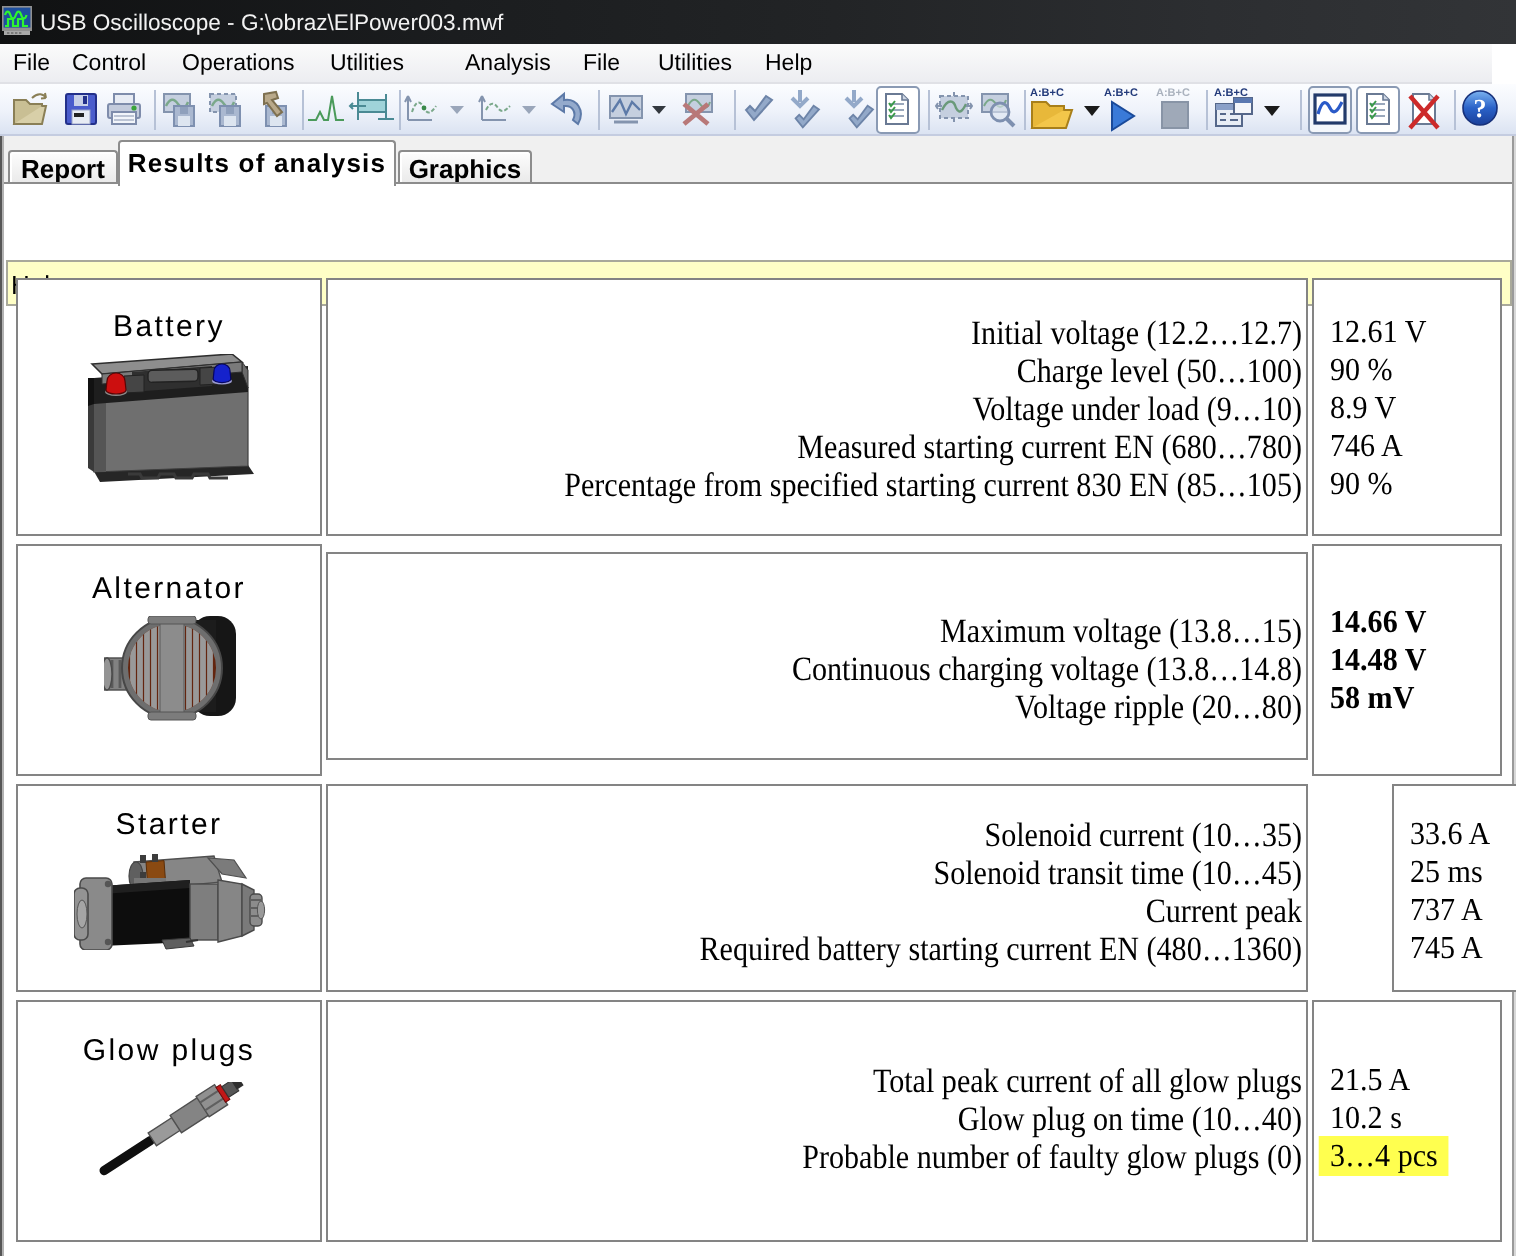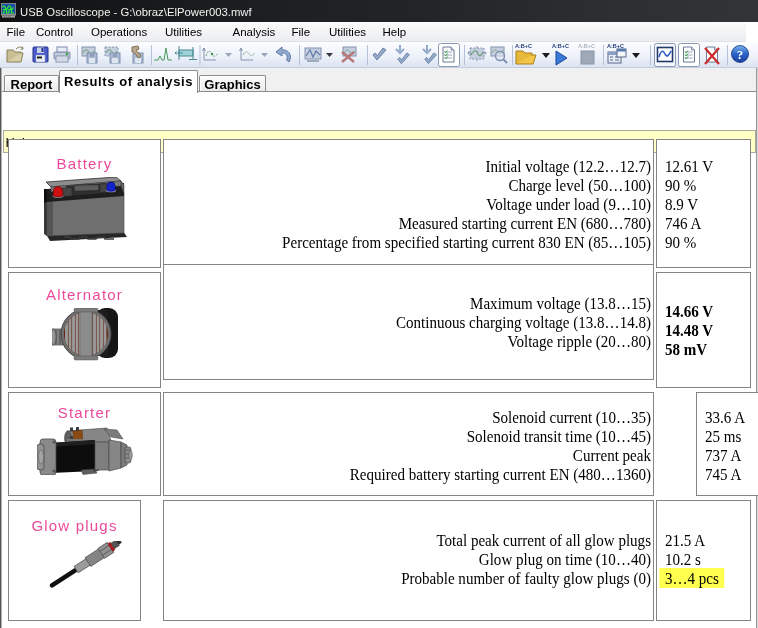--- a/index.html
+++ b/index.html
@@ -16,21 +16,21 @@
 #tabsel { position:absolute; top:2px; height:23px; background:#fff; border:1px solid #8c8c8c; border-bottom:none; border-radius:2px 2px 0 0; font-weight:bold; font-size:13px; text-align:center; padding-top:3px; z-index:3; }
 #tabline { position:absolute; left:2px; top:91px; width:754px; height:1px; background:#8c8c8c; }
 #page { position:absolute; left:2px; top:92px; width:754px; height:536px; background:#fff; }
 #leftedge { position:absolute; left:0; top:68px; width:2px; height:560px; background:linear-gradient(90deg,#565656 50%,#b2b2b2 50%); }
 #rightedge { position:absolute; left:756px; top:68px; width:2px; height:560px; background:linear-gradient(90deg,#9a9a9a 50%,#d8d8d8 50%); }
 #helpbar { position:absolute; left:1px; top:2px; width:753px; height:23px; background:#ffffc6; border:1px solid #a9a99a; font-size:13px; padding:4px 0 0 1.5px;margin-top:36px; }
 .cell { position:absolute; border:1px solid #848484; background:#fff; }
 .serif { font-family:"Liberation Serif", serif; color:#000; }
 .desc { position:absolute; text-align:right; right:2px; width:600px; font-size:17px; line-height:19px; transform:scaleX(0.885); transform-origin:100% 50%; }
 .vals { position:absolute; text-align:left; left:8px; width:120px; font-size:16px; line-height:19px; transform:scaleX(0.94); transform-origin:0 50%; }
-.complabel { position:absolute; width:100%; text-align:center; font-size:15px; letter-spacing:1.2px; color:#ec4899; }
+.complabel { position:absolute; width:100%; text-align:center; font-size:15px; letter-spacing:1.2px; color:#000000; }
 .hl { background:#ffff4f; padding:2px 6px 1px 6px; margin-left:-6px; }
 </style>
 </head>
 <body>
 <div id="titlebar">
   <svg id="titleicon" viewBox="0 0 15 15">
     <rect x="0" y="0" width="15" height="12.5" fill="#909090"></rect>
     <rect x="0.8" y="0.8" width="13.4" height="10" fill="#1e4f9e"></rect>
     <path d="M1.5,4.5 C2.2,2.2 3.5,2.2 4.2,4.5 C4.9,6.8 6.2,6.8 6.9,4.5 C7.6,2.2 8.9,2.2 9.6,4.5 C10.3,6.8 11.6,6.8 12.3,4.5" stroke="#2ef52e" stroke-width="1.1" fill="none"></path>
     <path d="M1.5,10 h1.5 v-3.5 h2.5 v3.5 h2.5 v-3.5 h2.5 v3.5 h2.5" stroke="#2ef52e" stroke-width="1.1" fill="none"></path>
@@ -311,21 +311,21 @@
         <path d="M14.5,8 v36 M18,6 v40 M21.5,5 v42 M25,4 v44 M28.5,4 v44 M32,4 v44 M35.5,4 v44 M39,4 v44 M42.5,4 v44 M46,5 v42 M49.5,6 v40 M53,8 v36" stroke="#999999" stroke-width="2.9"></path>
       </g>
       <clipPath id="altclip">
           <circle cx="34" cy="26" r="22"></circle>
         </clipPath>
       <rect x="28" y="1" width="12" height="50" fill="#8c8c8c" stroke="#5a5a5a" stroke-width="0.5"></rect>
       <rect x="22" y="0" width="24" height="4" rx="1.5" fill="#7c7c7c" stroke="#555" stroke-width="0.5"></rect>
       <rect x="22" y="48" width="24" height="4" rx="1.5" fill="#7c7c7c" stroke="#555" stroke-width="0.5"></rect>
     </svg>
   </div>
-  <div class="cell" style="left:161px; top:172px; width:491px; height:116px;">
+  <div class="cell" style="left:161px; top:184px; width:491px; height:104px;">
     <div class="desc serif" style="top:28.5px;">Maximum voltage (13.8…15)<br>Continuous charging voltage (13.8…14.8)<br>Voltage ripple (20…80)</div>
   </div>
   <div class="cell" style="left:654px; top:180px; width:95px; height:116px;font-weight:bold;">
     <div class="vals serif" style="top:28.5px;">14.66 V<br>14.48 V<br>58 mV</div>
   </div>
 
   <div class="cell" style="left:6px; top:300px; width:153px; height:103.5px;">
     <div class="complabel" style="top:11px;">Starter</div>
     <svg style="position:absolute; left:28px; top:34px;" width="96" height="48" viewBox="0 0 96 48">
       <polygon points="30,4 70,1 74,14 32,18" fill="#868686" stroke="#4f4f4f" stroke-width="0.7"></polygon>
@@ -355,21 +355,21 @@
       <path d="M56,44 l6,-1" stroke="#333" stroke-width="1"></path>
     </svg>
   </div>
   <div class="cell" style="left:161px; top:300px; width:491px; height:103.5px;">
     <div class="desc serif" style="top:14.5px;">Solenoid current (10…35)<br>Solenoid transit time (10…45)<br>Current peak<br>Required battery starting current EN (480…1360)</div>
   </div>
   <div class="cell" style="left:654px; top:300px; width:95px; height:103.5px;margin-left:40px;">
     <div class="vals serif" style="top:14.5px;">33.6 A<br>25 ms<br>737 A<br>745 A</div>
   </div>
 
-  <div class="cell" style="left:6px; top:408px; width:133px; height:121px;">
+  <div class="cell" style="left:6px; top:408px; width:153px; height:121px;">
     <div class="complabel" style="top:16px;">Glow plugs</div>
     <svg style="position:absolute; left:39px; top:40px;" width="76" height="48" viewBox="0 0 76 48">
       <g transform="translate(3,45) rotate(-33)">
         <rect x="-1" y="-2.3" width="32" height="4.6" rx="2.2" fill="#0f0f0f"></rect>
         <rect x="30" y="-3.8" width="15" height="7.6" fill="#9a9a9a" stroke="#4f4f4f" stroke-width="0.7"></rect>
         <rect x="44" y="-5.2" width="17" height="10.4" fill="#848484" stroke="#4f4f4f" stroke-width="0.7"></rect>
         <rect x="60" y="-6" width="11" height="12" fill="#909090" stroke="#4f4f4f" stroke-width="0.7"></rect>
         <path d="M60,-2.4 h11 M60,2.2 h11" stroke="#5f5f5f" stroke-width="1"></path>
         <rect x="70.8" y="-4.4" width="2.6" height="8.8" fill="#c01818" stroke="#700a0a" stroke-width="0.5"></rect>
         <rect x="73.5" y="-3.2" width="6" height="6.4" fill="#565656" stroke="#333" stroke-width="0.5"></rect>

